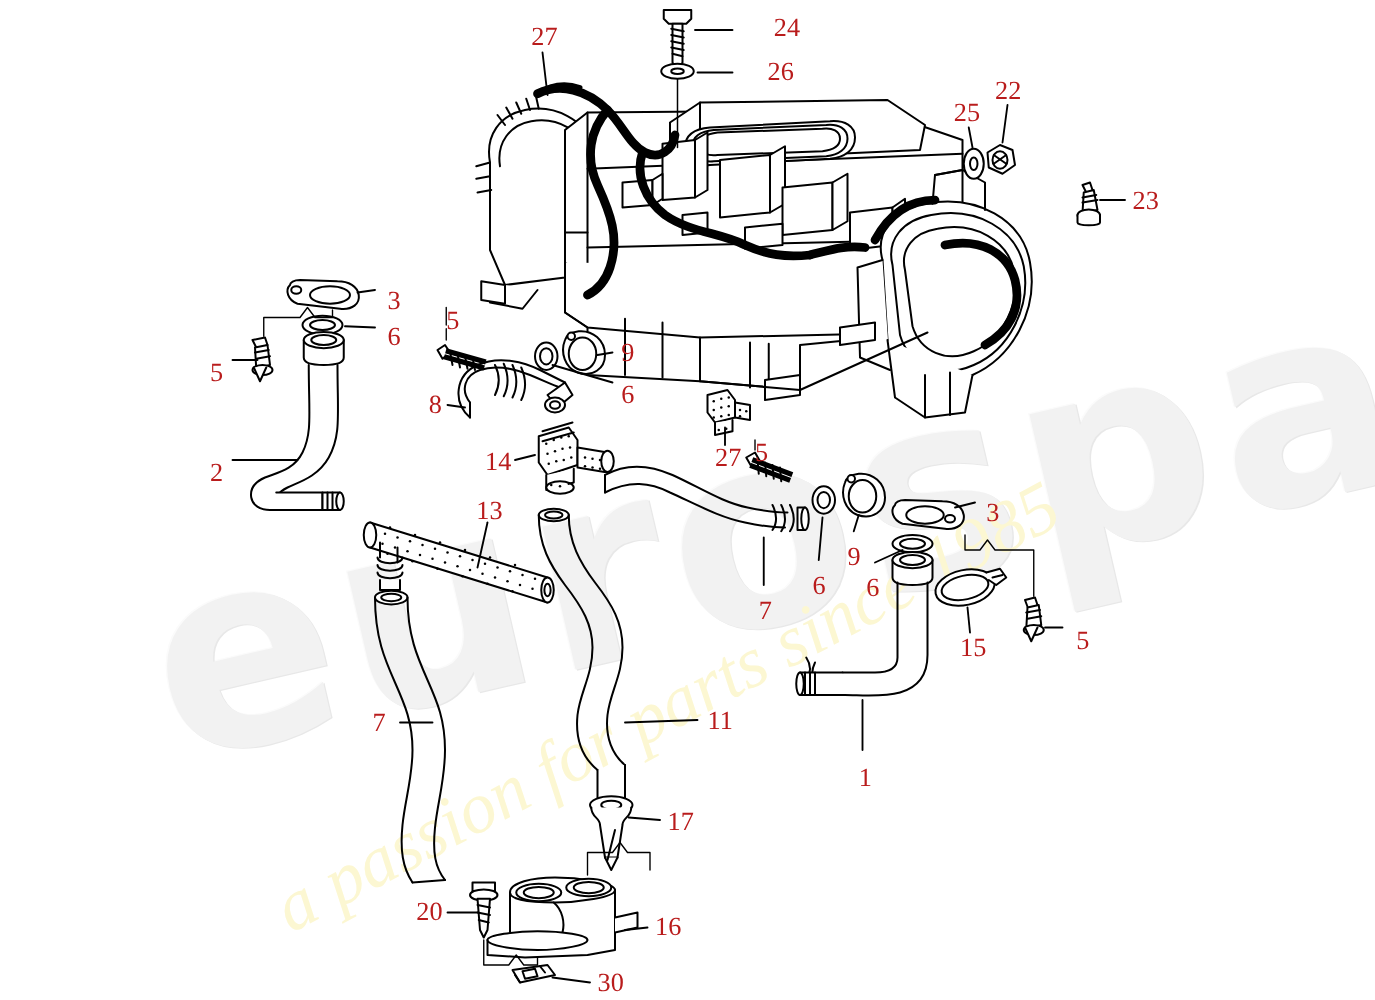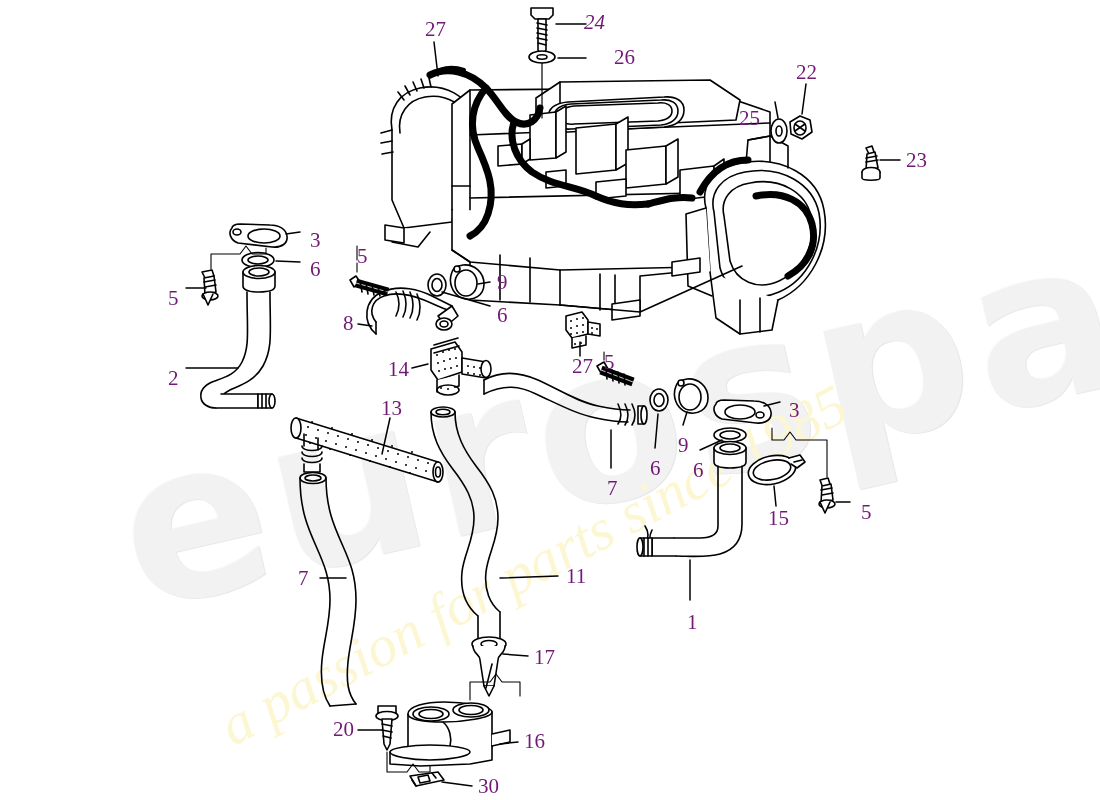--- a/index.html
+++ b/index.html
@@ -29,21 +29,21 @@
     font-style:italic;
     color:#fcf7d2;
     white-space:nowrap;
     pointer-events:none;
     user-select:none;
   }
   .lbl{
     position:absolute;
     font-family:"Liberation Serif", serif;
     font-size:21px;
-    color:#701a75;
+    color:#b91c1c;
     line-height:1;
     white-space:nowrap;
     user-select:none;
   }
 </style>
 </head>
 <body>
 
 <div id="stage">
 
@@ -573,18 +573,18 @@
   <div class="lbl" style="left:381px;top:398px;">13</div>
   <div class="lbl" style="left:388px;top:359px;">14</div>
   <div class="lbl" style="left:768px;top:508px;">15</div>
   <div class="lbl" style="left:524px;top:731px;">16</div>
   <div class="lbl" style="left:534px;top:647px;">17</div>
   <div class="lbl" style="left:333px;top:719px;">20</div>
   <div class="lbl" style="left:478px;top:776px;">30</div>
   <div class="lbl" style="left:572px;top:356px;">27</div>
   <div class="lbl" style="left:796px;top:62px;">22</div>
   <div class="lbl" style="left:906px;top:150px;text-align:center;">23</div>
-  <div class="lbl" style="left:584px;top:12px;font-style:italic;">24</div>
-  <div class="lbl" style="left:739px;top:80px;margin-top:28px;">25</div>
+  <div class="lbl" style="left:619px;top:12px;">24</div>
+  <div class="lbl" style="left:763px;top:80px;">25</div>
   <div class="lbl" style="left:614px;top:47px;">26</div>
   <div class="lbl" style="left:425px;top:19px;">27</div>
 
 </div>
 
 </body></html>

